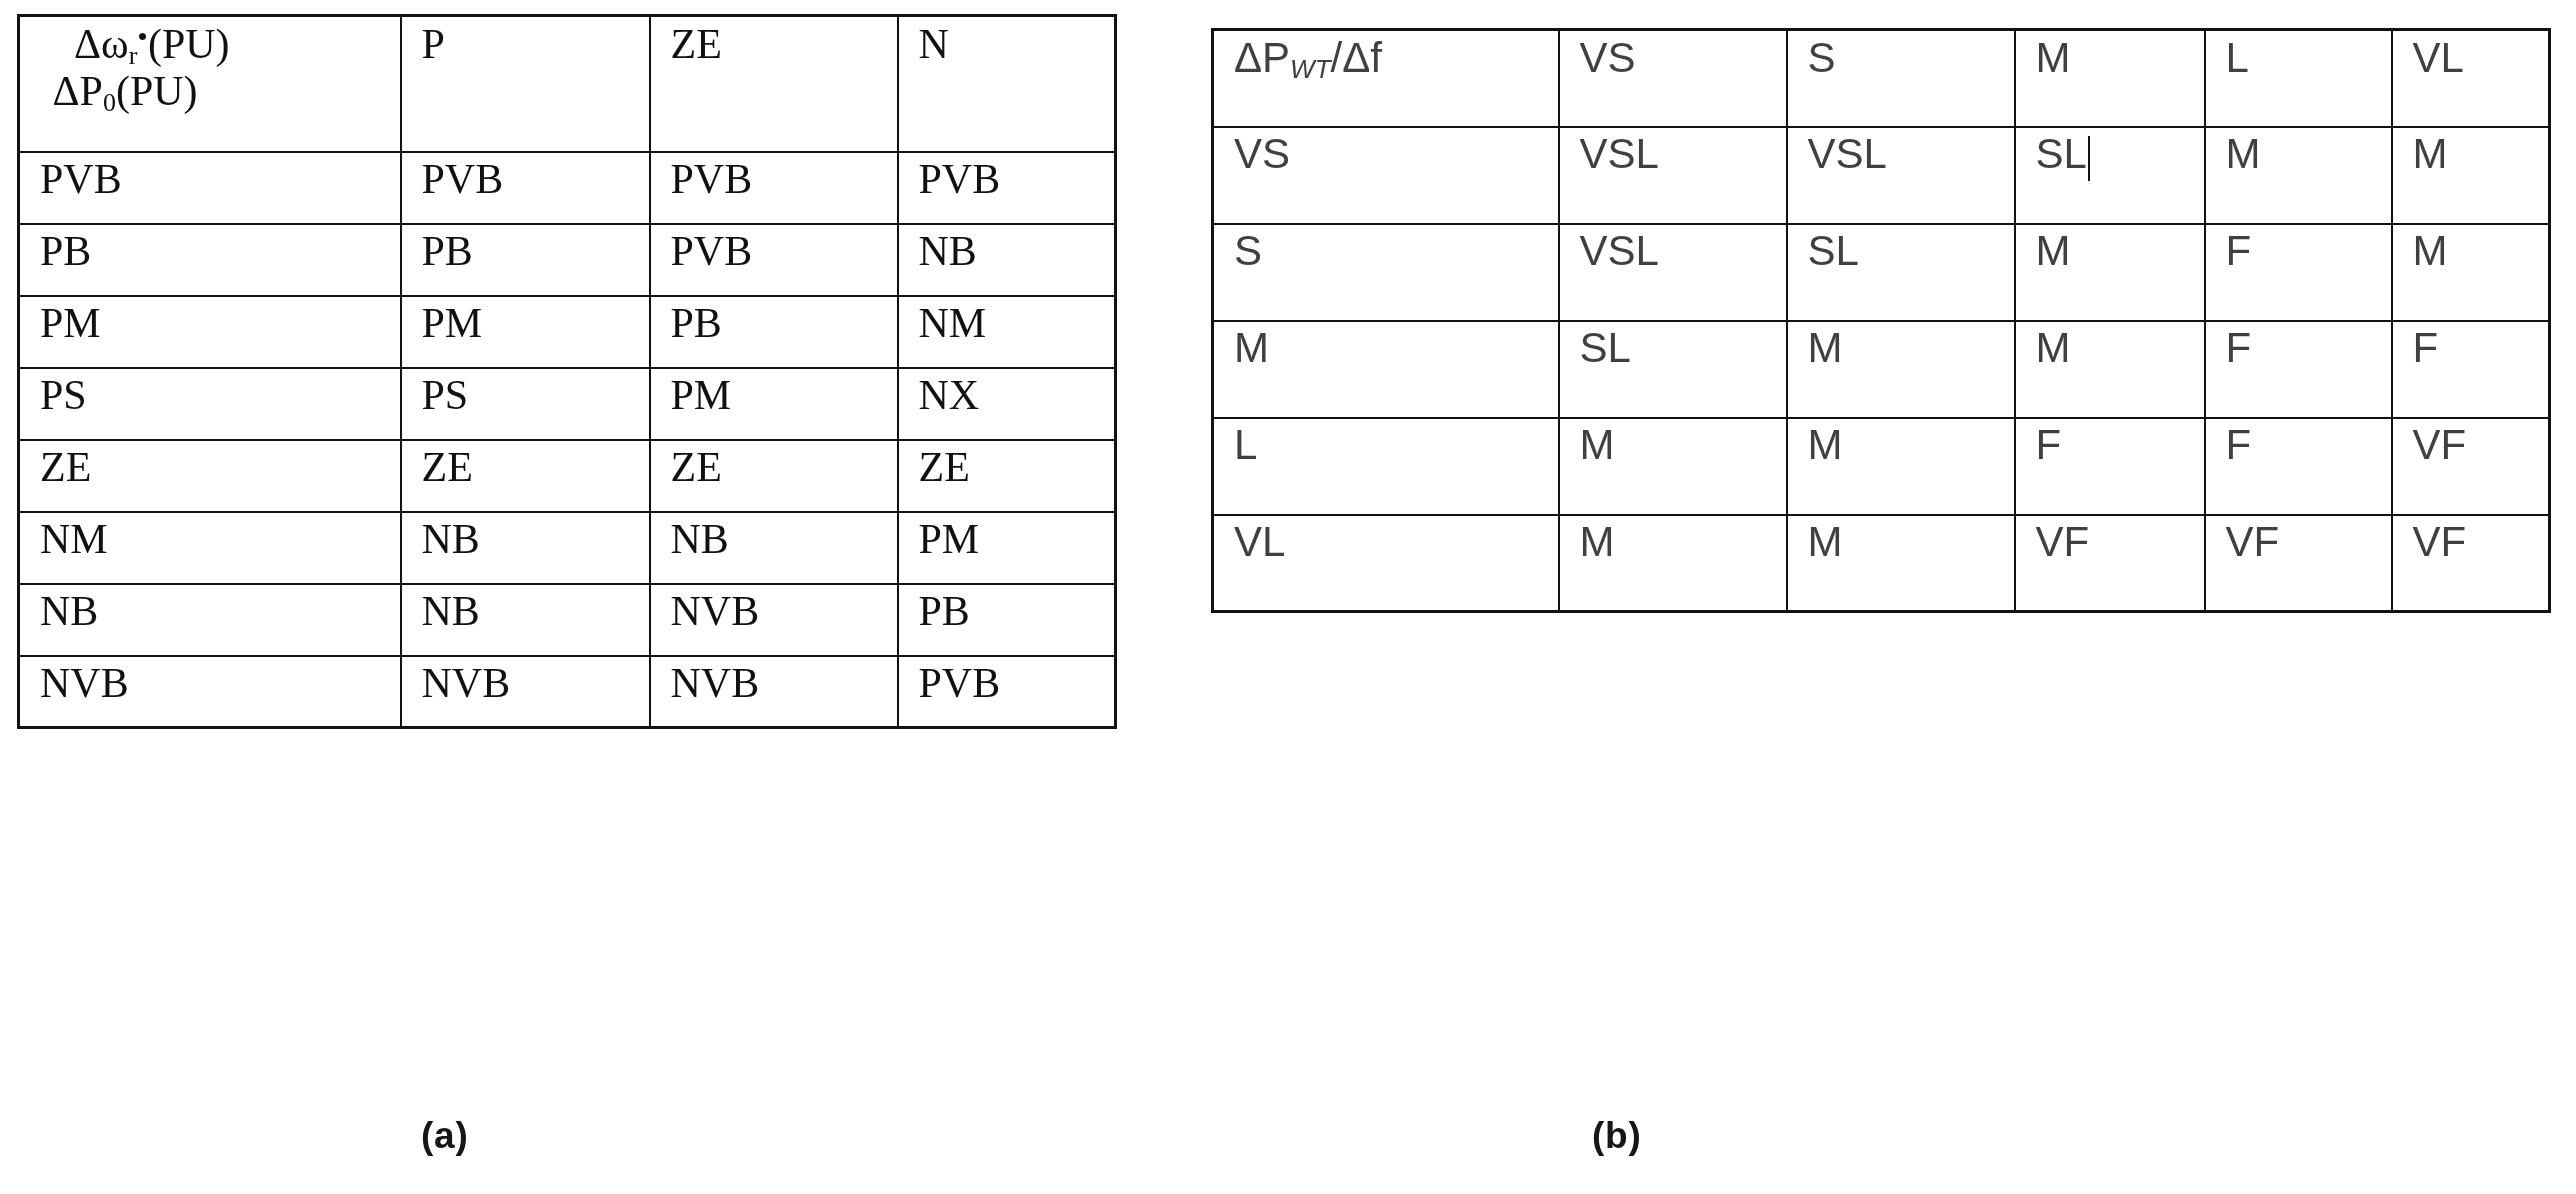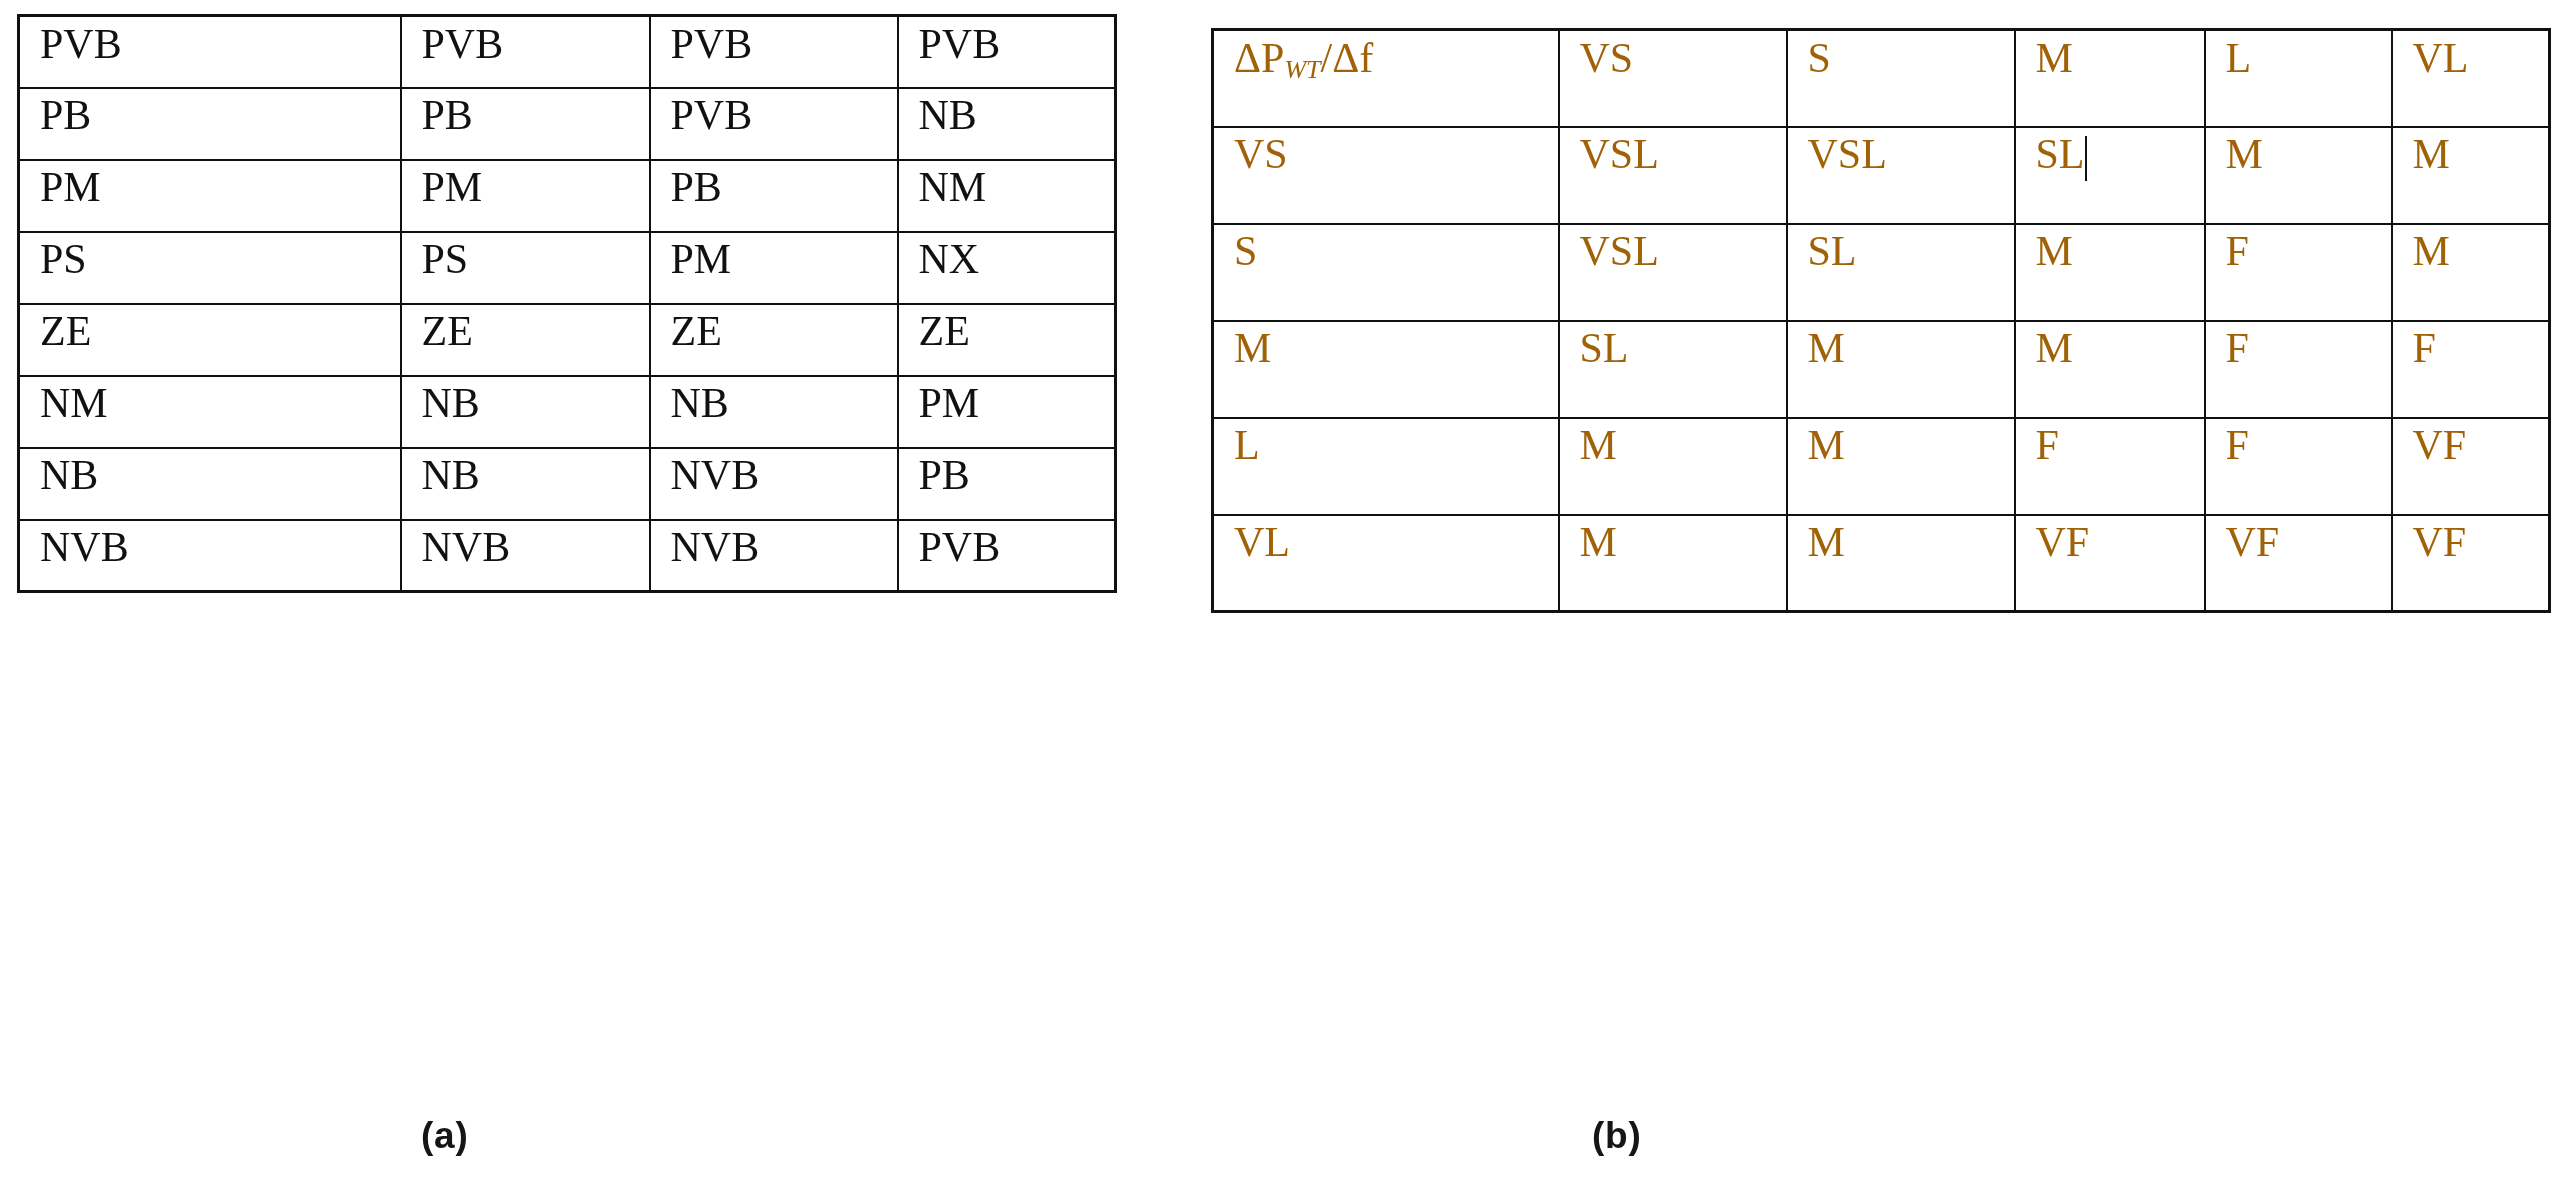--- a/index.html
+++ b/index.html
@@ -50,26 +50,26 @@
     left:1211px; top:28px;
     width:1337px;
     border-collapse:collapse;
     table-layout:fixed;
     border:3.1px solid #111;
   }
   .tbl-b td{
     border:2.3px solid #111;
     font-size:42px;
     line-height:1.05;
-    color:#a16207;
+    color:#404040;
     padding:4.7px 0 4.7px 20px;
     vertical-align:top;
     height:97px;
     box-sizing:border-box;
-    font-family:Liberation Serif, serif;
+    font-family:Liberation Sans, sans-serif;
   }
   .tbl-b col.b1{width:346px;}
   .tbl-b col.b2{width:228px;}
   .tbl-b col.b3{width:228px;}
   .tbl-b col.b4{width:190px;}
   .tbl-b col.b5{width:187px;}
   .tbl-b col.b6{width:158px;}
   .caret{
     display:inline-block;
     width:0;height:0;
@@ -97,20 +97,29 @@
 <div class="canvas">
 
   <table class="tbl-a">
     <colgroup>
         <col class="c1">
         <col class="c2">
         <col class="c3">
         <col class="c4">
       </colgroup>
     <tbody>
+      <tr class="hdr">
+        <td>
+          <span class="hdr-line l1"><span>Δω</span><sub>r</sub><sup class="star">•</sup><span>(PU)</span></span>
+          <span class="hdr-line l2"><span>ΔP</span><sub>0</sub><span>(PU)</span></span>
+        </td>
+        <td>P</td>
+        <td>ZE</td>
+        <td>N</td>
+      </tr>
 
       <tr>
         <td>PVB</td>
         <td>PVB</td>
         <td>PVB</td>
         <td>PVB</td>
       </tr>
       <tr>
         <td>PB</td>
         <td>PB</td>

